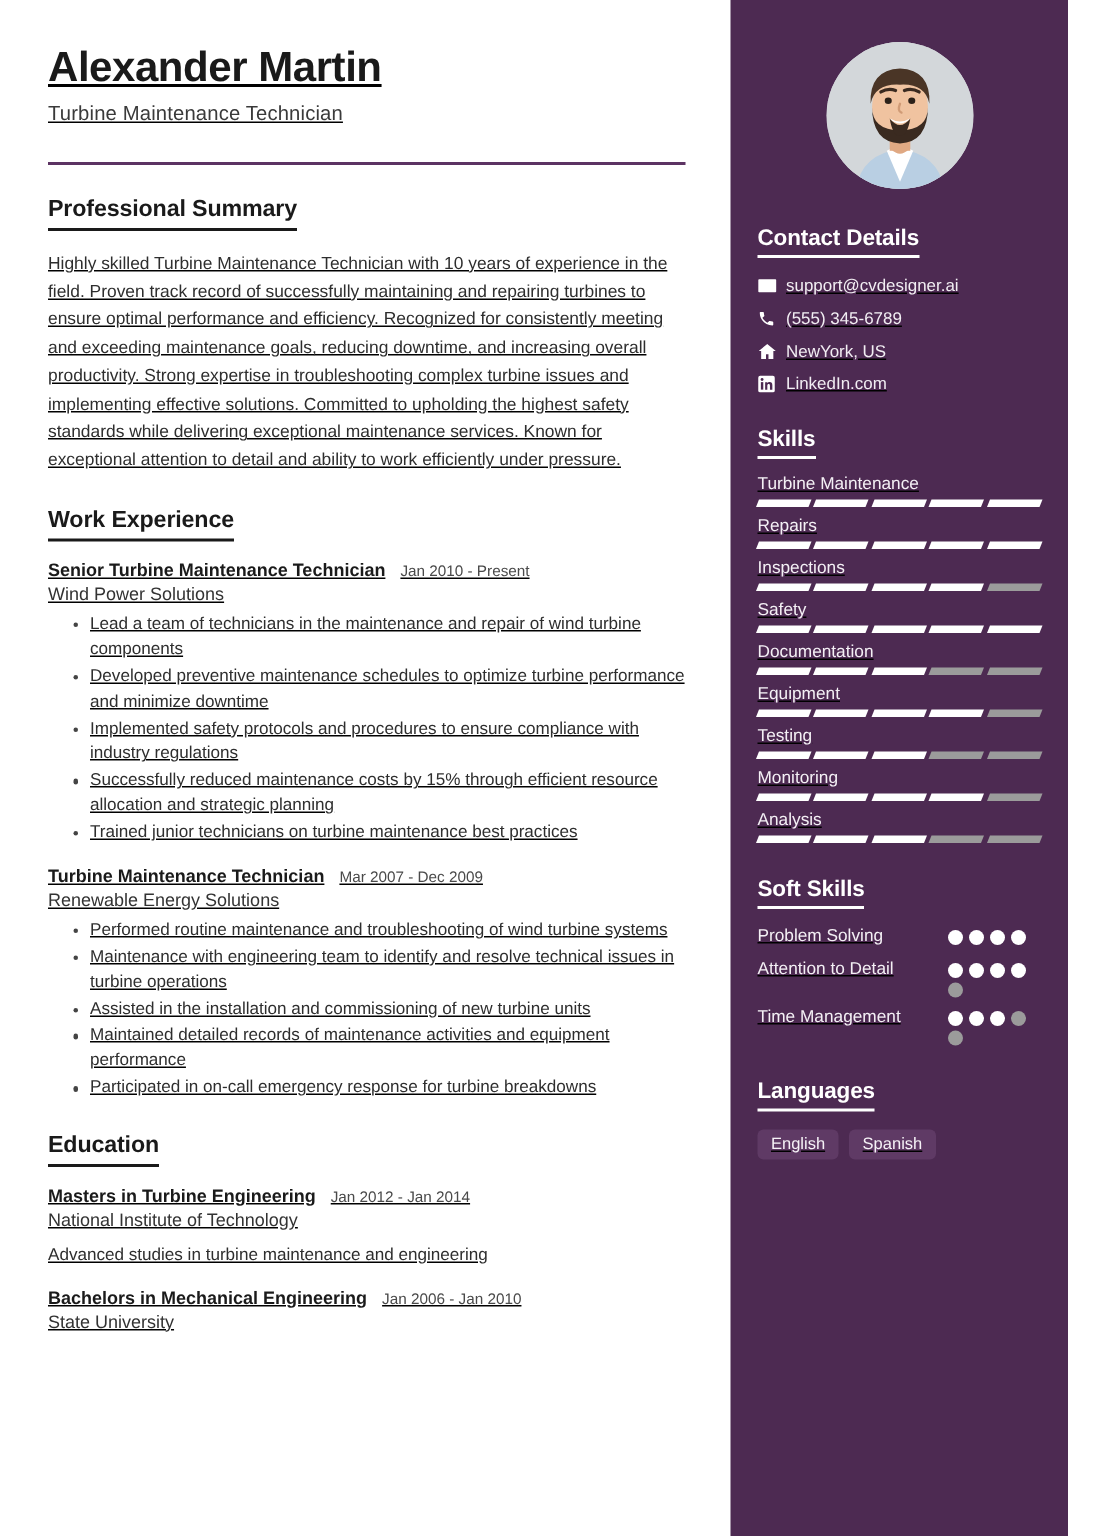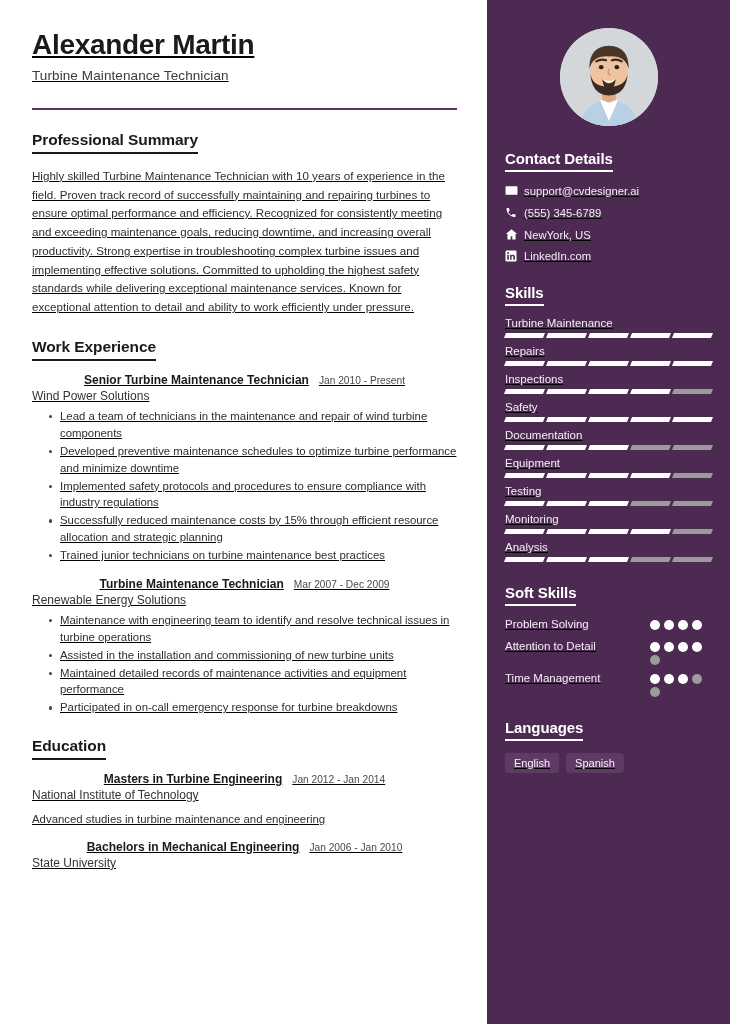--- a/index.html
+++ b/index.html
@@ -26,36 +26,36 @@
     padding-bottom:3px;
     letter-spacing:-0.1px;
   }
   .summary-text {
     margin-top:13px;
     font-size:11.6px; line-height:1.62; color:#2e2e2e; text-align:left;
   }
 
   .exp-item { margin-top:13px; }
   .exp-item:first-of-type { margin-top:12px; }
-  .exp-row { display:flex; justify-content:center; align-items:baseline; }
+  .exp-row { display:flex; justify-content:flex-start; align-items:baseline; }
   .exp-title { font-size:12px; font-weight:bold; color:#1a1a1a; }
   .exp-date { font-size:10.2px; color:#4a4a4a; white-space:nowrap; padding-left:10px; }
   .exp-company { font-size:12px; color:#333; margin-top:2px; }
   .bullets { margin-top:5px; padding-left:17px; list-style:none; }
   .bullets li { position:relative; font-size:11.4px; line-height:1.48; color:#2e2e2e; margin-bottom:1px; padding-left:11px; }
   .bullets li:before {
     content:""; position:absolute; left:0; top:7px;
     width:3.4px; height:3.4px; border-radius:50%; background:#444;
   }
 
   .edu-item { margin-top:12px; }
   .edu-desc { font-size:11.4px; color:#2e2e2e; margin-top:9px; line-height:1.45; }
 
   
-  .side-col { width:243px; height:1024px; background:#4d2a52; padding:0 18px; position:relative; }
+  .side-col { width:225px; height:1024px; background:#4d2a52; padding:0 18px; position:relative; }
 
   .avatar-wrap { display:flex; justify-content:center; padding-top:28px; }
   .avatar {
     width:98px; height:98px; border-radius:50%;
     overflow:hidden; background:#d6d9dc; position:relative;
   }
   .avatar svg { display:block; width:100%; height:100%; }
 
   .side-head {
     display:inline-block;
@@ -130,20 +130,21 @@
               <li>Trained junior technicians on turbine maintenance best practices</li>
             </ul>
           </div>
           <div class="exp-item">
             <div class="exp-row">
               <div class="exp-title">Turbine Maintenance Technician</div>
               <div class="exp-date">Mar 2007 - Dec 2009</div>
             </div>
             <div class="exp-company">Renewable Energy Solutions</div>
             <ul class="bullets">
+              <li>Performed routine maintenance and troubleshooting of wind turbine systems</li>
               <li>Maintenance with engineering team to identify and resolve technical issues in turbine operations</li>
               <li>Assisted in the installation and commissioning of new turbine units</li>
               <li>Maintained detailed records of maintenance activities and equipment performance</li>
               <li>Participated in on-call emergency response for turbine breakdowns</li>
             </ul>
           </div>
         </div>
     </div>
 
     <div class="section">

